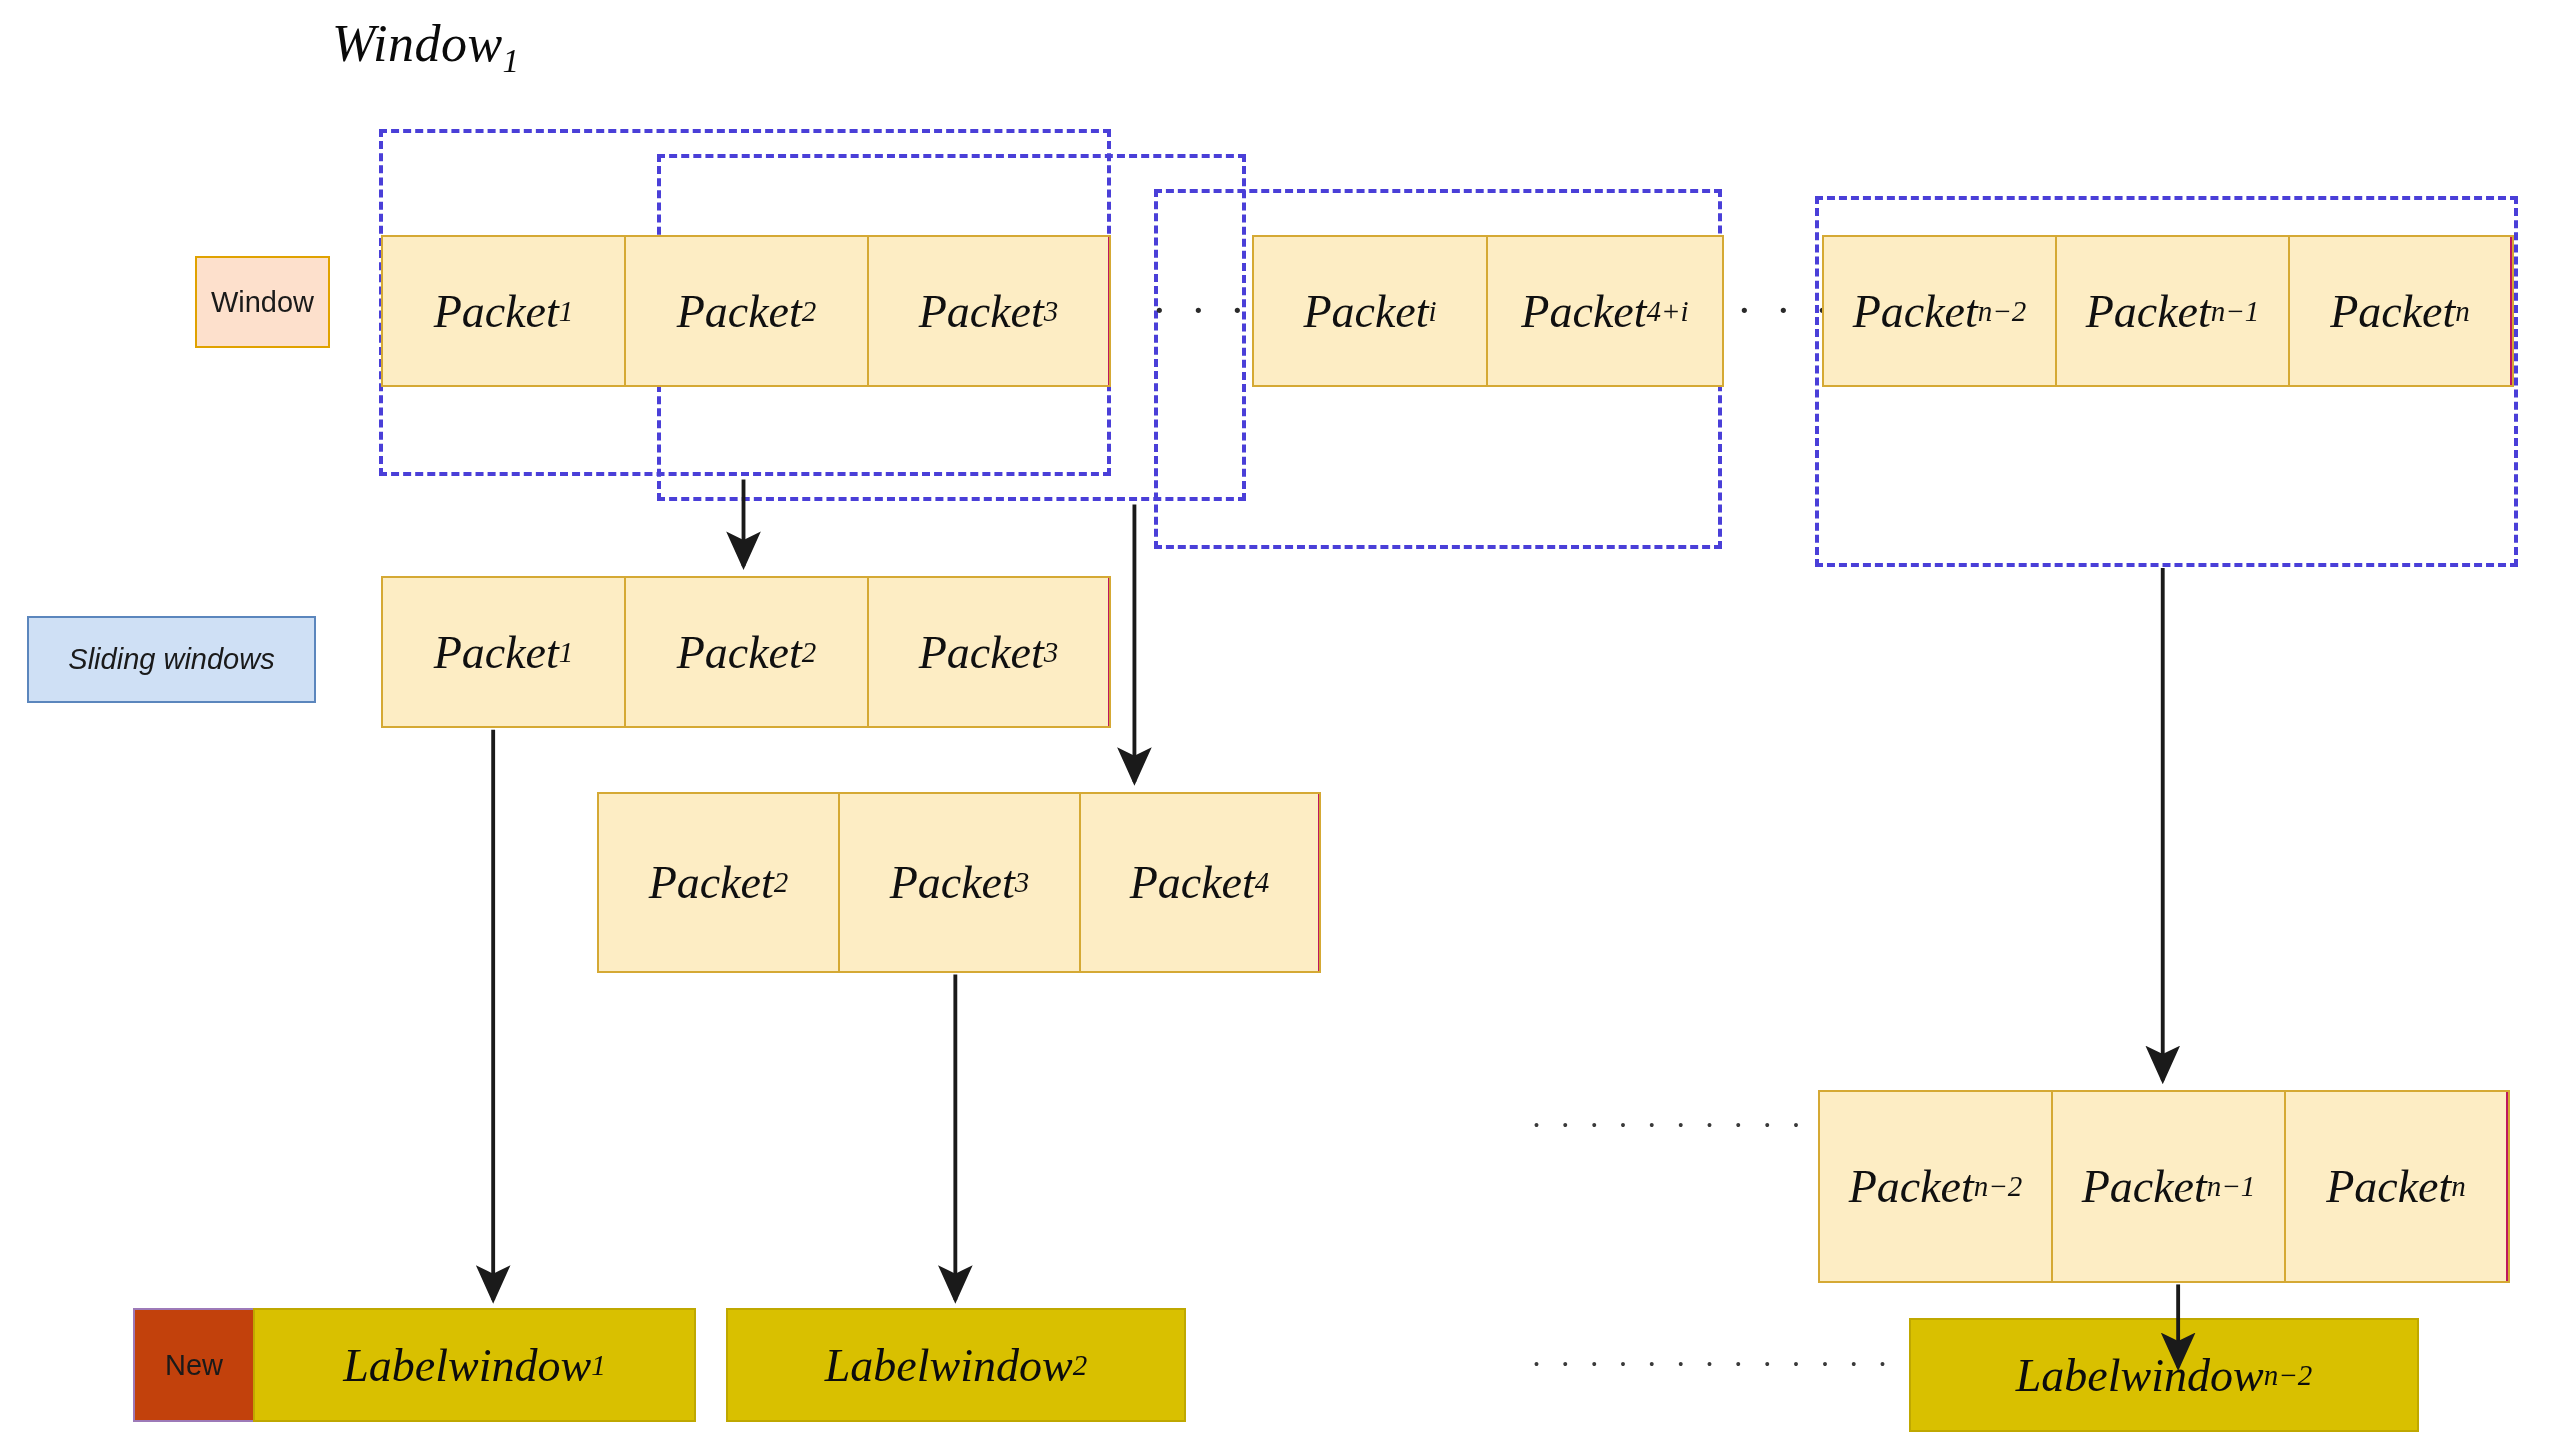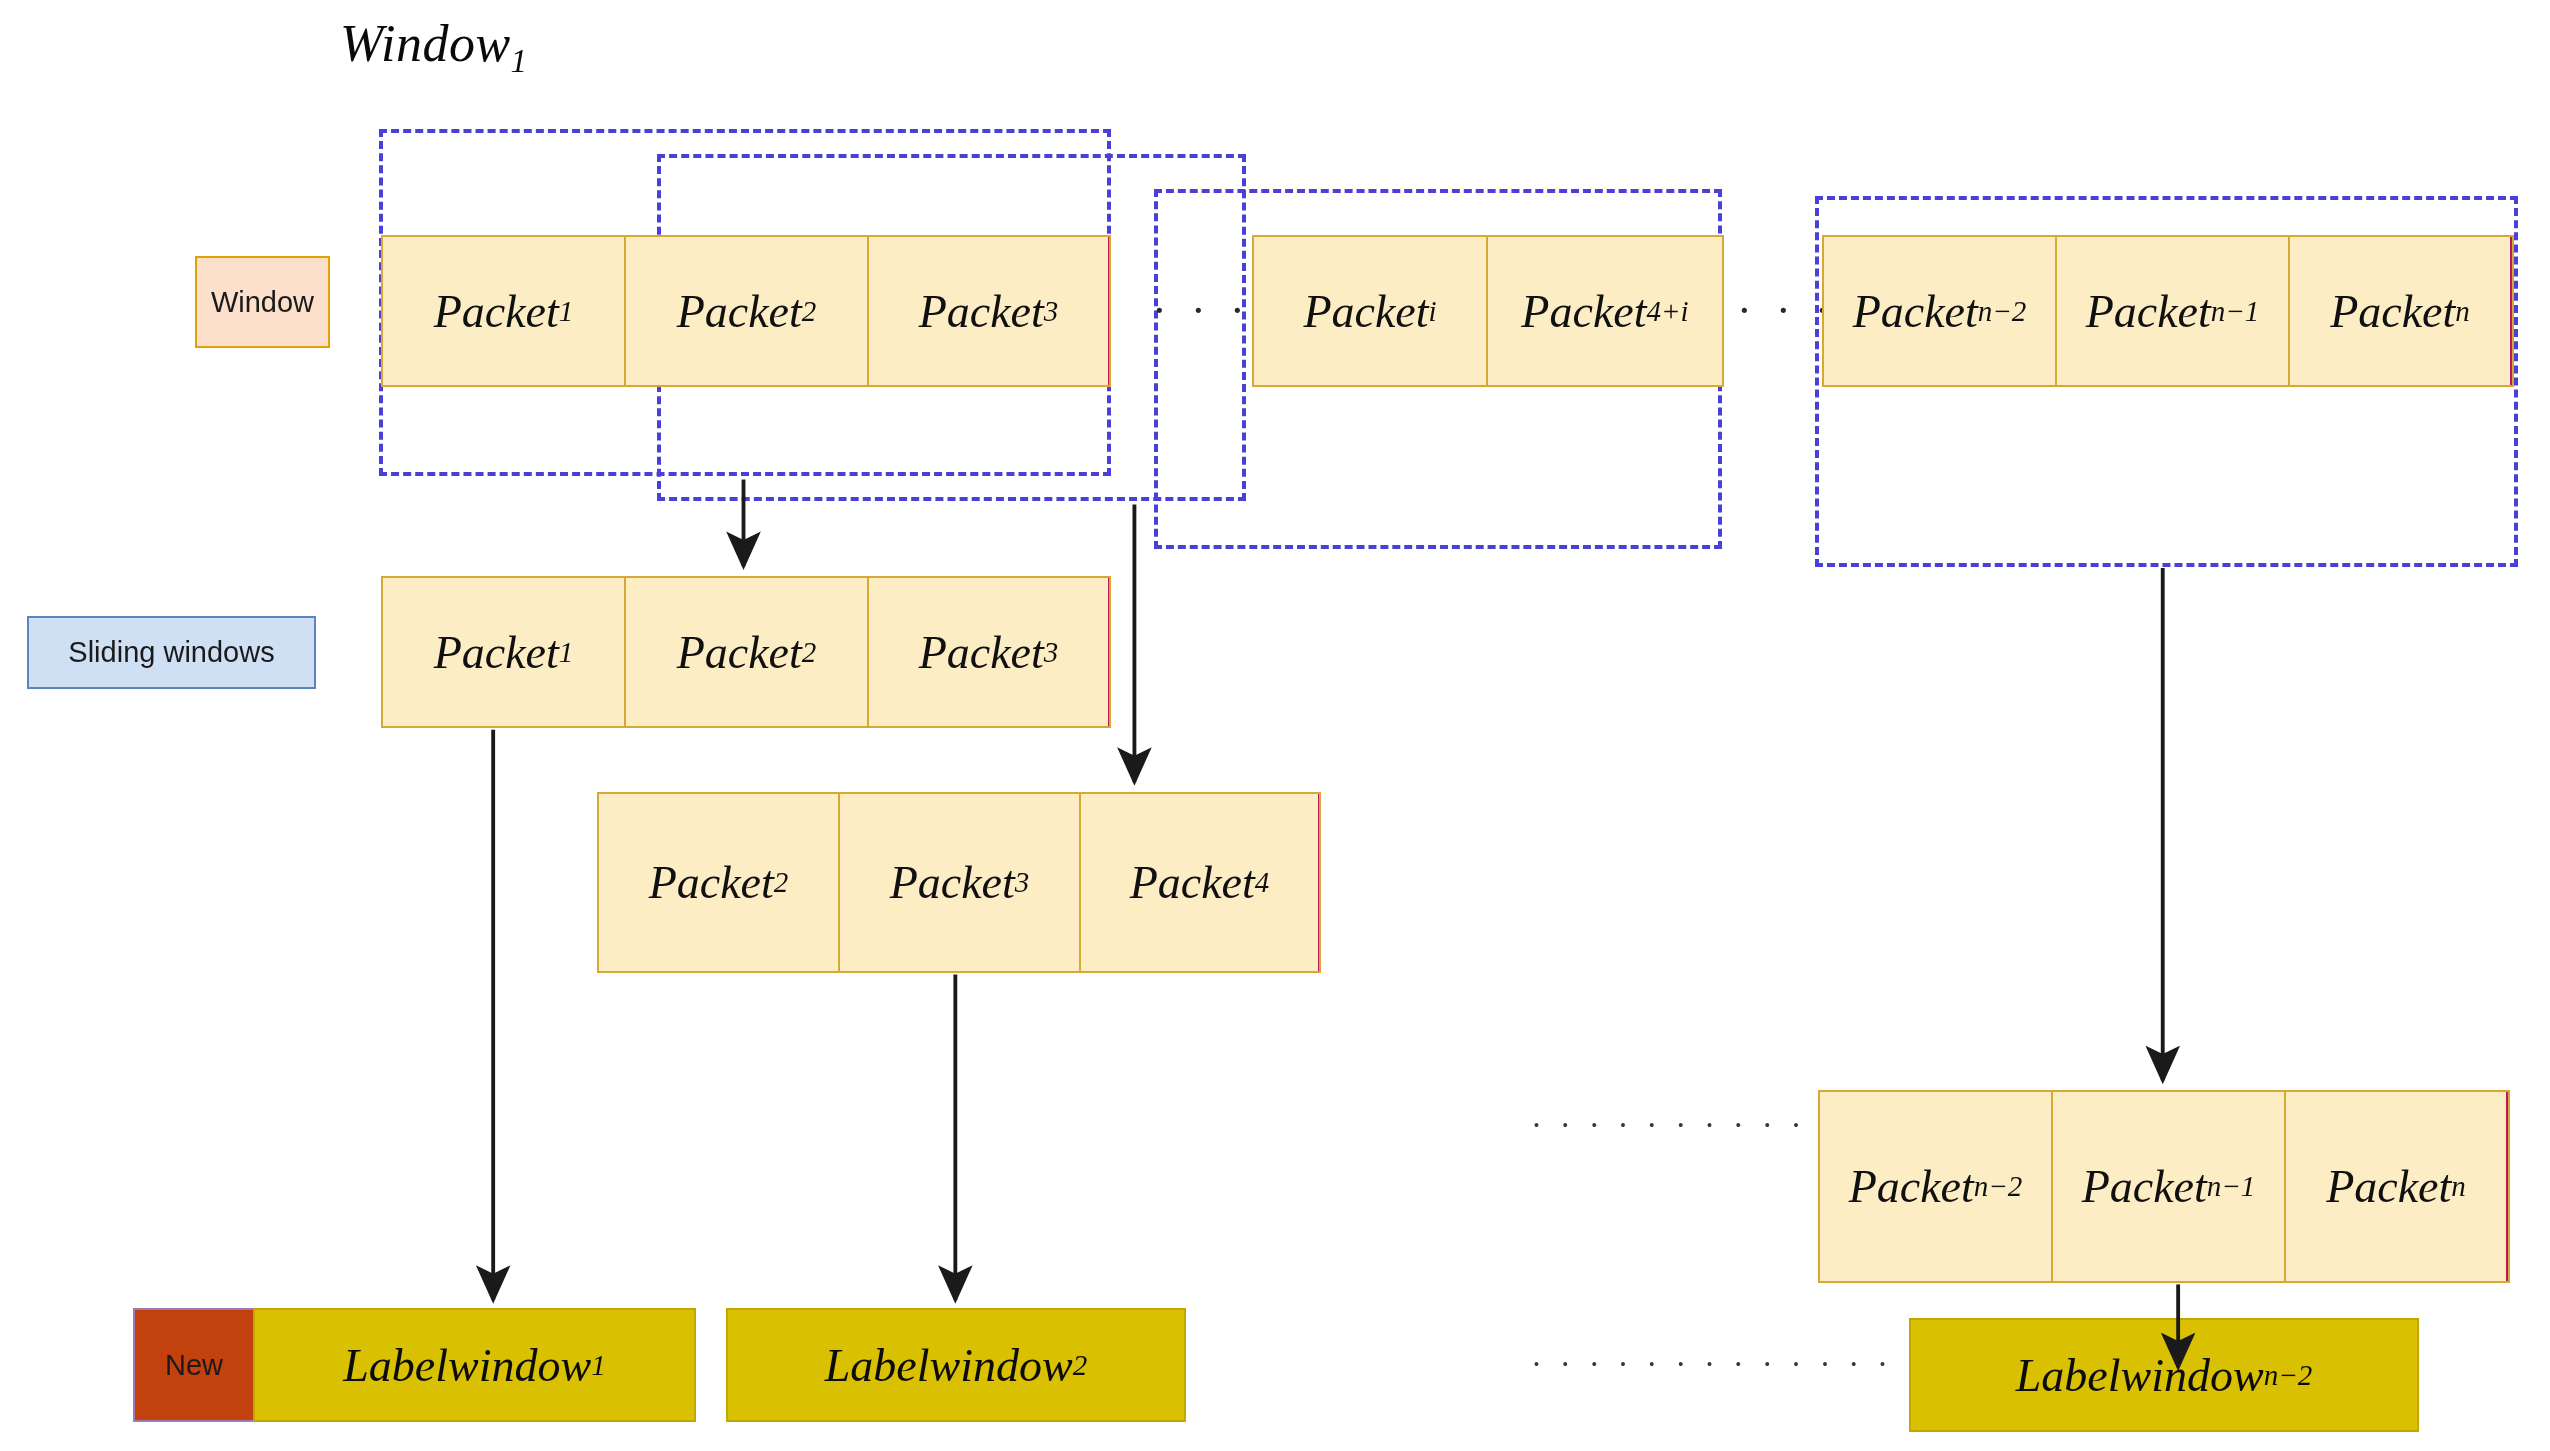--- a/index.html
+++ b/index.html
@@ -144,21 +144,21 @@
 </head>
 <body>
 
 <div id="canvas">
 
   <div class="abs dwin" style="left:379px; top:129px; width:732px; height:347px;"></div>
   <div class="abs dwin" style="left:657px; top:154px; width:589px; height:347px;"></div>
   <div class="abs dwin" style="left:1154px; top:189px; width:568px; height:360px;"></div>
   <div class="abs dwin" style="left:1815px; top:196px; width:703px; height:371px;"></div>
 
-  <div class="abs win-title" style="left:340px; top:13.5px;">
+  <div class="abs win-title" style="left:332px; top:13.5px;">
     <span>Window</span><span class="sub">1</span>
   </div>
 
 
   <div class="abs tag tag-input" style="left:195px; top:256px; width:135px; height:92px;">
     <span>Window</span>
   </div>
 
   <div class="abs pkt-row" style="left:381px; top:235px; width:730px; height:152px;">
     <div class="pkt" style="width:243px;">
@@ -198,21 +198,21 @@
     <div class="pkt" style="width:233px;">
       <span>Packet</span>
         <span class="sub">n−1</span>
     </div>
     <div class="pkt" style="width:220px;">
       <span>Packet</span>
         <span class="sub">n</span>
     </div>
   </div>
 
-  <div class="abs tag tag-sliding" style="left:27px; top:616px; width:289px; height:73px;">
+  <div class="abs tag tag-sliding" style="left:27px; top:616px; width:289px; height:87px;font-style:italic;">
     <span>Sliding windows</span>
   </div>
 
   <div class="abs pkt-row" style="left:381px; top:576px; width:730px; height:152px;">
     <div class="pkt" style="width:243px;">
       <span>Packet</span>
         <span class="sub">1</span>
     </div>
     <div class="pkt" style="width:243px;">
       <span>Packet</span>

